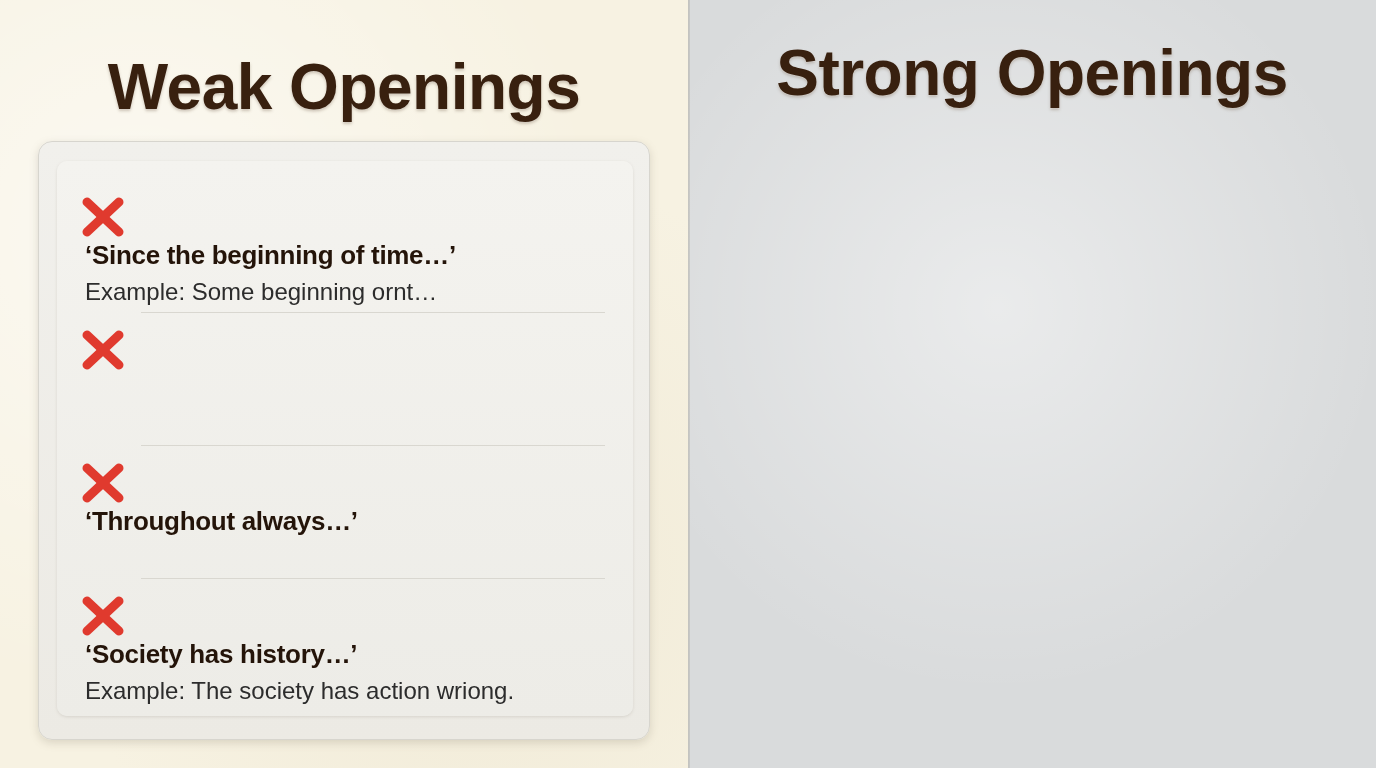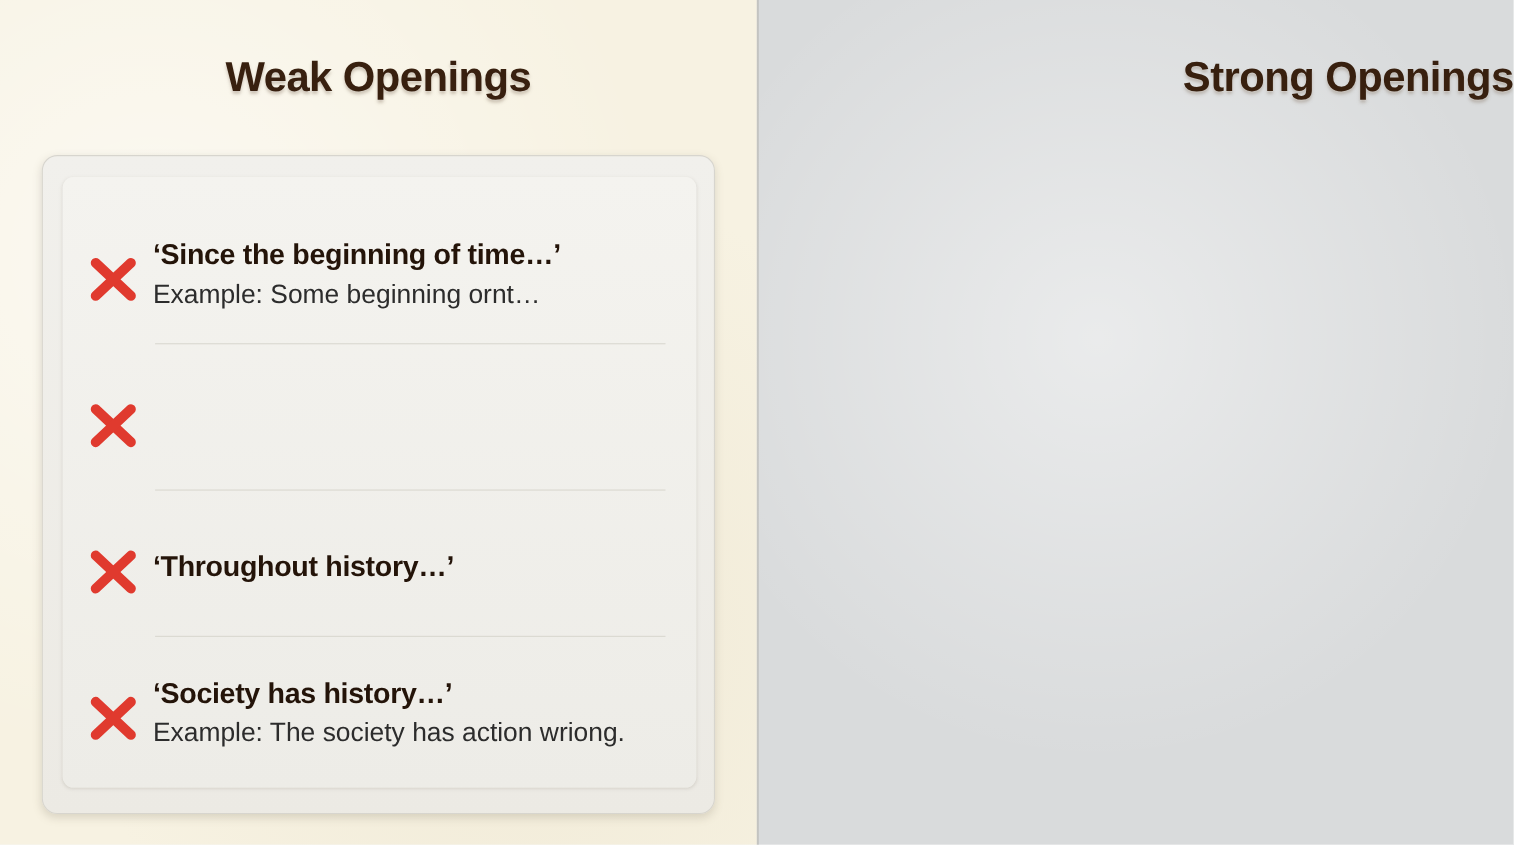--- a/index.html
+++ b/index.html
@@ -26,45 +26,45 @@
   }
   .panel-divider {
     position:absolute; left:688px; top:0; width:2px; height:768px;
     background:linear-gradient(to right, rgba(150,145,130,.35), rgba(120,118,110,.18));
     z-index:5;
   }
 
   
   .heading {
     text-align:center;
-    font-size:38px;
+    font-size:64px;
     font-weight:bold;
     color:#38200f;
     letter-spacing:-0.5px;
     text-shadow:0 2px 3px rgba(120,100,80,.35), 0 1px 0 rgba(255,255,255,.4);
   }
   .panel-left .heading { padding-top:50px; }
-  .panel-right .heading { padding-top:50px;text-align:right; }
+  .panel-right .heading { padding-top:36px; }
 
   
   .weak-outer {
     position:absolute; left:38px; top:141px; width:612px; height:599px;
     background:linear-gradient(#f1f0ec,#eceae4);
     border:1px solid #d7d5ce;
     border-radius:14px;
     box-shadow:0 3px 8px rgba(120,110,90,.22);
   }
   .weak-inner {
     position:absolute; left:18px; top:19px; width:576px; height:555px;
     background:linear-gradient(#f4f3ef,#edece7);
     border-radius:10px;
     box-shadow:0 1px 3px rgba(150,145,130,.25);
     padding:18px 22px 0 22px;
   }
-  .weak-row { display:flex; align-items:center; padding:8px 0 0 0; height:133px; position:relative; }
+  .weak-row { display:flex; align-items:flex-start; padding:8px 0 0 0; height:133px; position:relative;flex-direction:column; }
   .weak-row + .weak-row::before {
     content:"";
     position:absolute; left:62px; right:6px; top:0; height:1px;
     background:#d9d7d0;
   }
   .x-icon { width:54px; flex:0 0 54px; padding-top:8px; }
   .x-icon svg { display:block; }
   .weak-text { flex:1; padding-left:6px; }
   .weak-title {
     font-size:26px; font-weight:bold; color:#241409;
@@ -113,21 +113,21 @@
       <div class="weak-row">
         <span class="x-icon">
           <svg width="48" height="44" viewBox="0 0 48 44">
             <g stroke="#e03a2e" stroke-width="9" stroke-linecap="round">
               <line x1="8" y1="7" x2="40" y2="37"></line>
               <line x1="40" y1="7" x2="8" y2="37"></line>
             </g>
           </svg>
         </span>
         <div class="weak-text">
-          <div class="weak-title">‘Throughout history…’</div>
+          <div class="weak-title">‘Throughout always…’</div>
         </div>
       </div>
 
       <div class="weak-row">
         <span class="x-icon">
           <svg width="48" height="44" viewBox="0 0 48 44">
             <g stroke="#e03a2e" stroke-width="9" stroke-linecap="round">
               <line x1="8" y1="7" x2="40" y2="37"></line>
               <line x1="40" y1="7" x2="8" y2="37"></line>
             </g>

